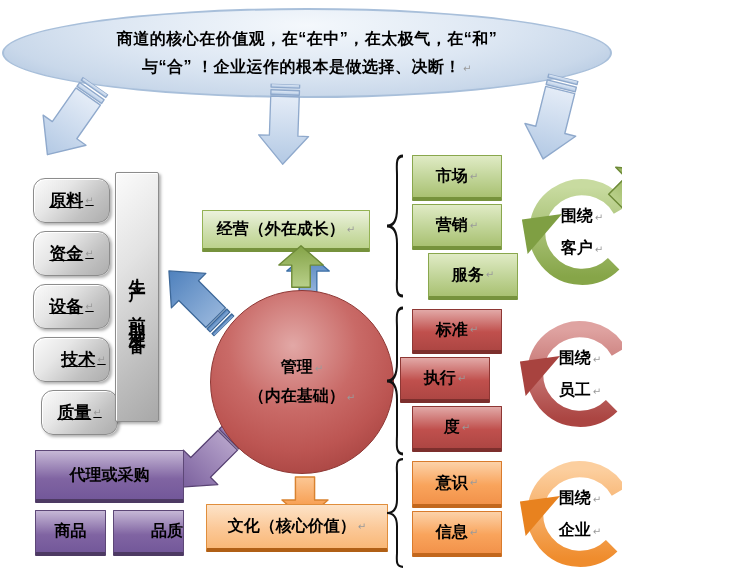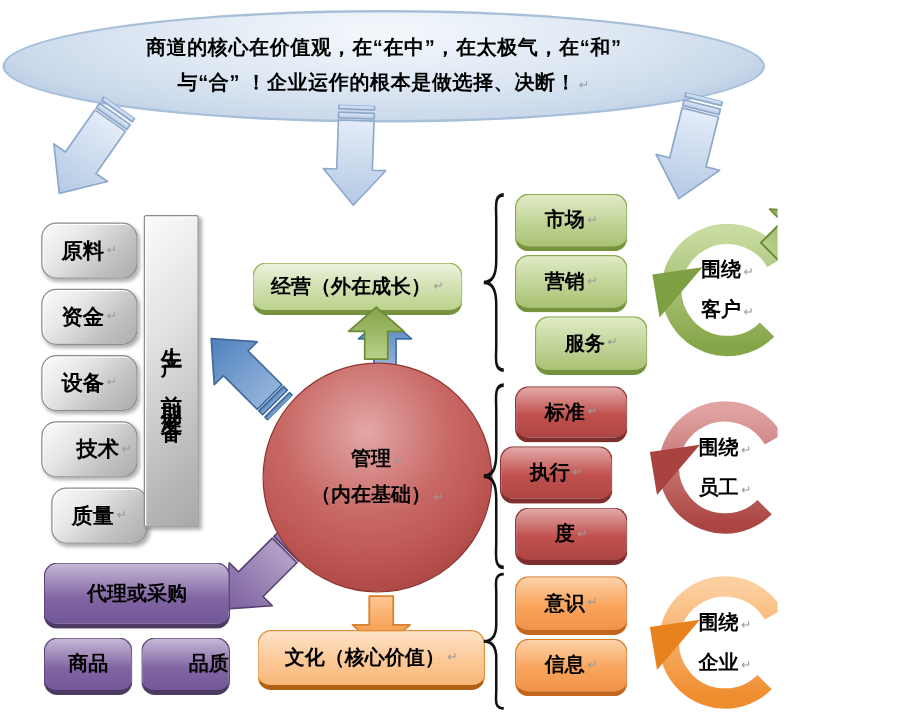--- a/index.html
+++ b/index.html
@@ -1,31 +1,31 @@
 <!DOCTYPE html>
 <html><head>
 <meta charset="utf-8">
 <style>
   html,body{margin:0;padding:0;background:#fff;}
   #stage{position:relative;width:622px;height:580px;background:#fff;overflow:hidden;
          font-family:"Liberation Sans","DejaVu Sans",sans-serif;color:#000;}
   .abs{position:absolute;}
   .box{display:flex;align-items:center;justify-content:center;font-weight:bold;
-       font-size:16px;border-radius:11px;box-sizing:border-box;}
+       font-size:16px;border-radius:1px;box-sizing:border-box;}
   .ret{font-size:10px;color:#9a9a9a;font-weight:normal;margin-left:2px;line-height:1;}
   
   .banner{border-radius:50%;
     background:radial-gradient(ellipse at 50% 18%, #f4f8fc 0%, #dde7f3 45%, #c9d8ea 72%, #a9c0dc 93%, #9cb4d3 100%);
     border:2px solid #a8bfda;
     display:flex;flex-direction:column;align-items:center;justify-content:center;
     font-weight:bold;font-size:16px;line-height:28px;letter-spacing:.5px;text-align:center;}
   
   .gray{background:linear-gradient(135deg,#fbfbfb 0%,#e6e6e6 35%,#c2c2c2 70%,#adadad 100%);
     border:1px solid #8c8c8c;border-radius:12px;
-    box-shadow:inset 1px 1px 0 #ffffff,2px 2px 3px rgba(0,0,0,.3);font-size:17px;}
+    box-shadow:inset 1px 1px 0 #ffffff,2px 2px 3px rgba(0,0,0,.3);font-size:17px;text-decoration:underline;}
   .vert{writing-mode:vertical-rl;text-orientation:upright;letter-spacing:7px;
     display:flex;align-items:center;justify-content:center;font-weight:bold;font-size:17px;
     background:linear-gradient(135deg,#fbfbfb 0%,#e3e3e3 35%,#bdbdbd 75%,#a8a8a8 100%);
     border:1px solid #8c8c8c;border-radius:2px;
     box-shadow:inset 1px 1px 0 #ffffff,2px 2px 3px rgba(0,0,0,.3);box-sizing:border-box;}
   
   .green-lite{background:linear-gradient(180deg,#ecf2dd 0%,#cfdfae 55%,#bcd28c 100%);
     border:1px solid #94b254;border-bottom:4px solid #76923c;}
   .green{background:linear-gradient(180deg,#e0ebc5 0%,#c3d69b 50%,#a9c172 100%);
     border:1px solid #89a74d;border-bottom:4px solid #76923c;}

